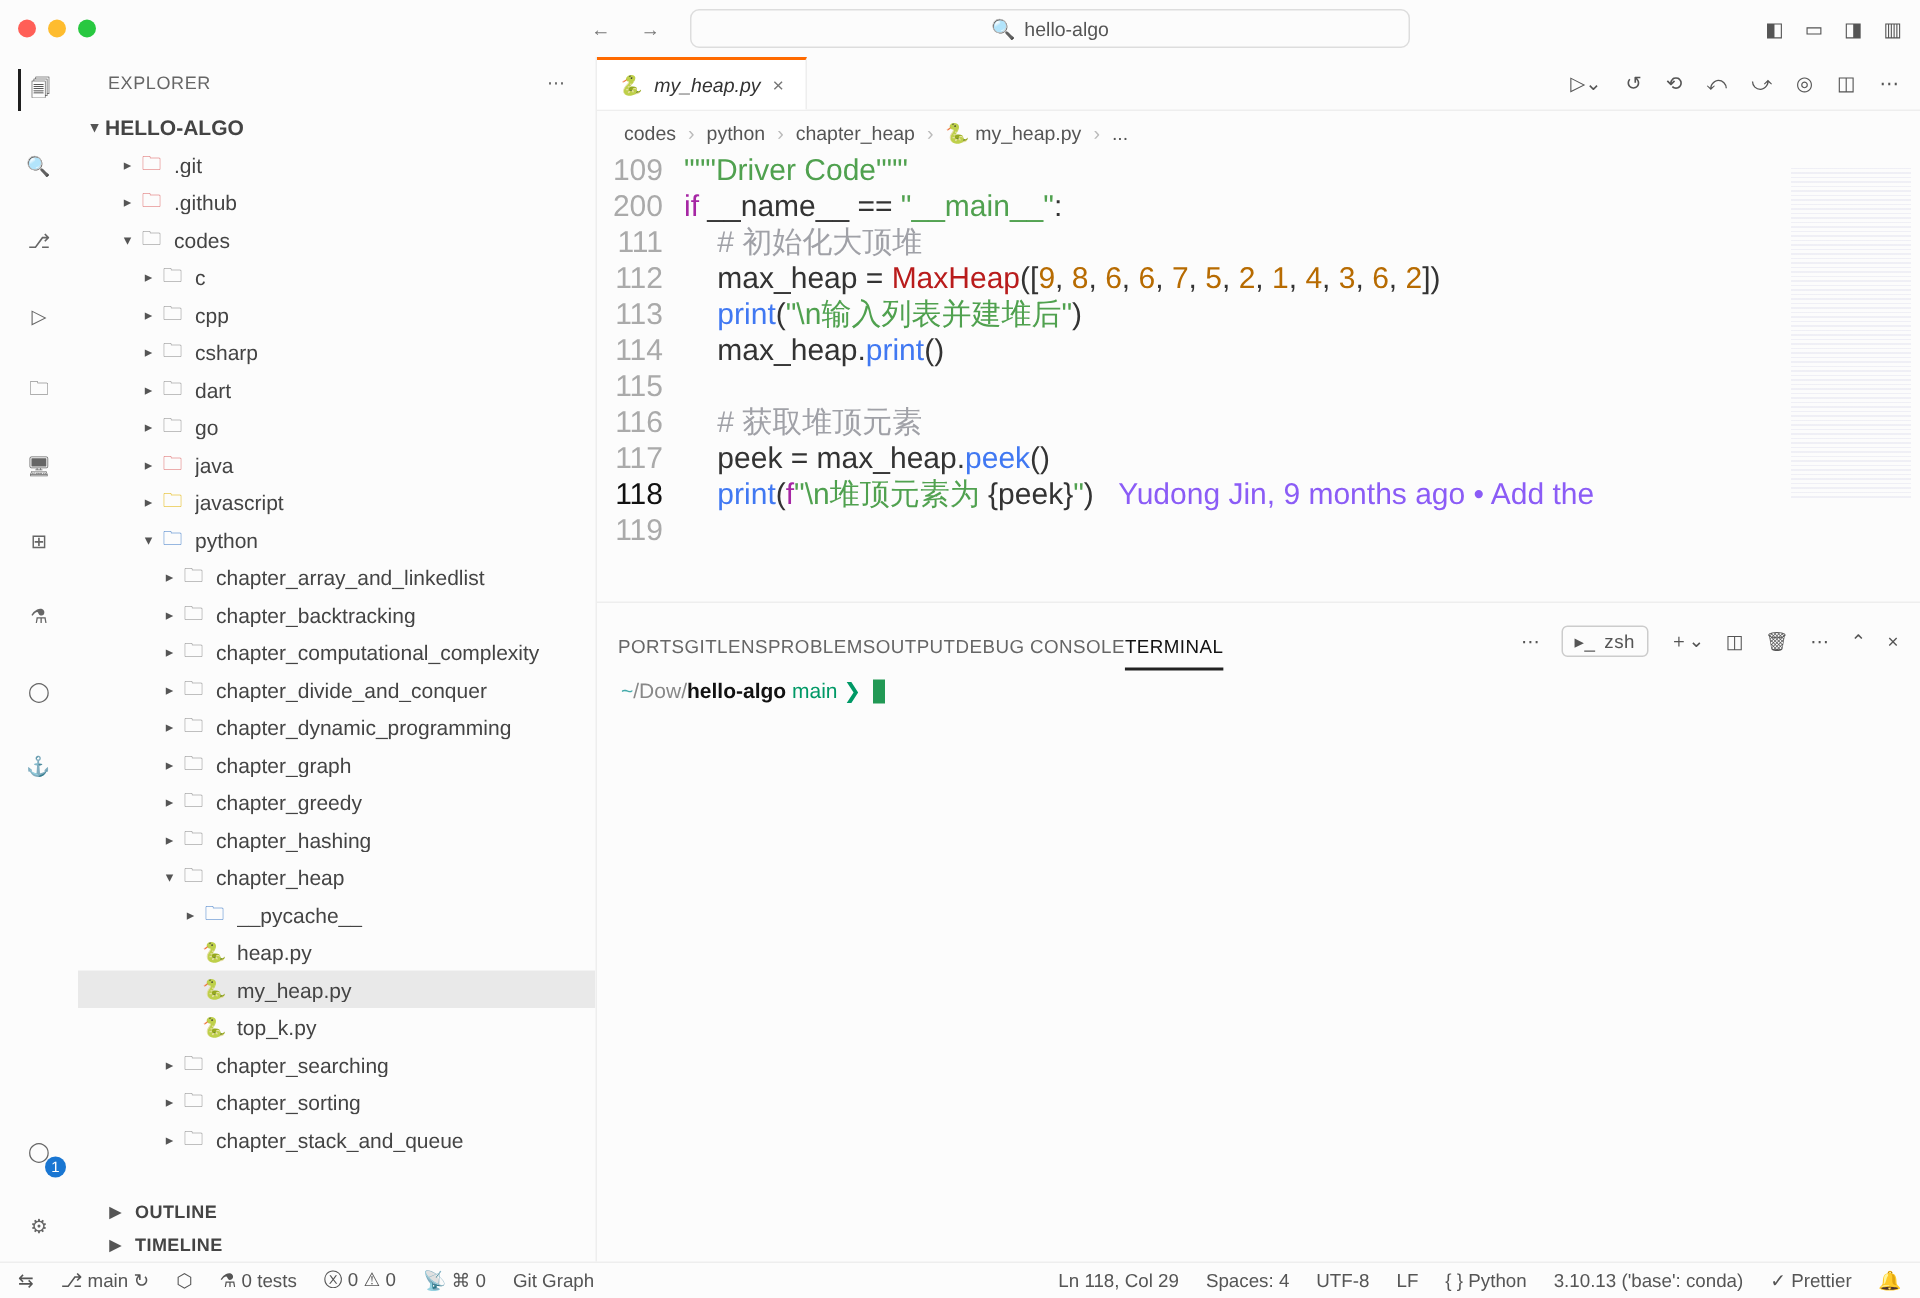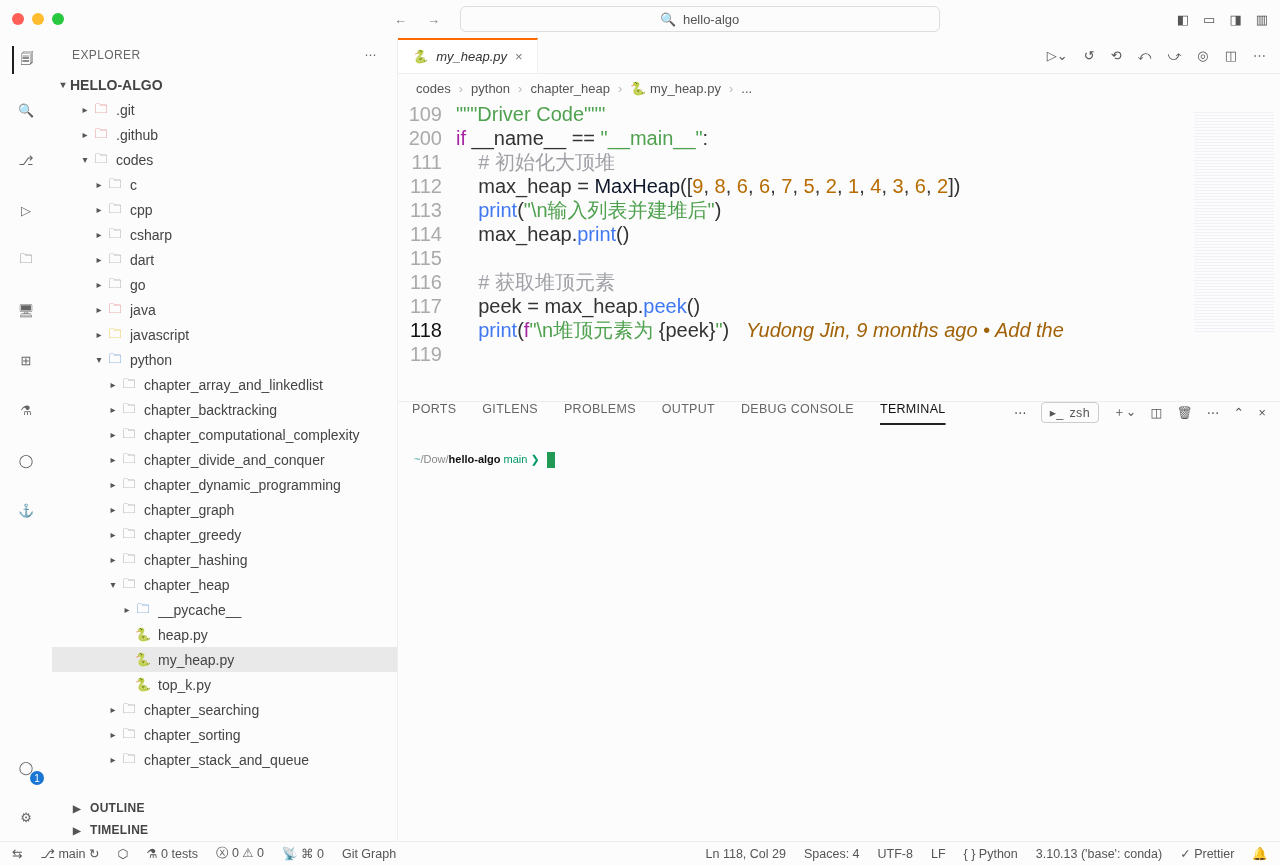--- a/index.html
+++ b/index.html
@@ -52,32 +52,32 @@
   .tab-actions { margin-left:auto; display:flex; align-items:center; gap:16px; padding-right:14px; color:#555; }
 
   .breadcrumbs { height:28px; display:flex; align-items:center; gap:8px; padding:0 18px; color:#555; font-size:13px; }
   .breadcrumbs .sep { color:#bbb; }
 
   .editor { flex:1; display:flex; font-family: "SF Mono",Menlo,Consolas,monospace; font-size:20px; line-height:24px; position:relative; }
   .gutter { width:58px; text-align:right; padding-right:14px; color:#aaa; user-select:none; }
   .gutter .cur { color:#111; font-weight:500; }
   .code { flex:1; white-space:pre; color:#333; }
   .kw { color:#a626a4; } .fn { color:#4078f2; } .str { color:#50a14f; } .cmt { color:#a0a1a7; }
-  .num { color:#b76b01; } .op { color:#333; } .cls { color:#0f172a; }
-  .blame { color:#a16207; font-style:italic; }
+  .num { color:#b76b01; } .op { color:#333; } .cls { color:#b91c1c; }
+  .blame { color:#8b5cf6; }
   .minimap { width:80px; border-left:0; background:repeating-linear-gradient(#dcdcec 0 1px, transparent 1px 3px); opacity:.4; margin:10px 6px 0 0; height:220px; align-self:flex-start;}
 
   
   .panel { height:440px; border-top:1px solid #eee; display:flex; flex-direction:column; }
-  .panel-tabs { display:flex; align-items:flex-start; height:36px; padding:0 14px; gap:26px; font-size:12.5px; color:#666; border-bottom:0; letter-spacing:.3px;}
+  .panel-tabs { display:flex; align-items:flex-end; height:36px; padding:0 14px; font-size:12.5px; color:#666; border-bottom:0; letter-spacing:.3px;}
   .panel-tabs .ptab { cursor:pointer; }
   .panel-tabs .ptab.active { color:#111; text-decoration: underline; text-underline-offset:10px; text-decoration-thickness:1.6px; text-decoration-color:#222;}
   .panel-tabs .right { margin-left:auto; display:flex; align-items:center; gap:14px; color:#555; }
   .panel-tabs .right .sel { border:1px solid #ccc; border-radius:4px; padding:2px 8px; display:flex; align-items:center; gap:6px; cursor:pointer;}
-  .panel-body { flex:1; padding:14px 16px; font-family:"SF Mono",Menlo,monospace; font-size:11px; color:#333; display:flex; justify-content:space-between;}
+  .panel-body { flex:1; padding:14px 16px; font-family:"SF Mono",Menlo,monospace; font-size:14px; color:#333; display:flex; justify-content:space-between;}
   .prompt .tilde { color:#4aa; } .prompt .path { color:#888; } .prompt .repo { color:#111; font-weight:bold; } .prompt .branch { color:#009966; } .prompt .cursor { display:inline-block; width:8px; height:16px; background:#295; margin-left:4px; vertical-align:middle;}
   .panel-right { color:#666; }
 
   
   .status { height:24px; border-top:1px solid #eee; display:flex; align-items:center; padding:0 12px; font-size:12.5px; color:#555; gap:18px; }
   .status .grow { flex:1; }
   .status span, .status div { cursor:pointer; }
 </style>
 </head>
 <body>

